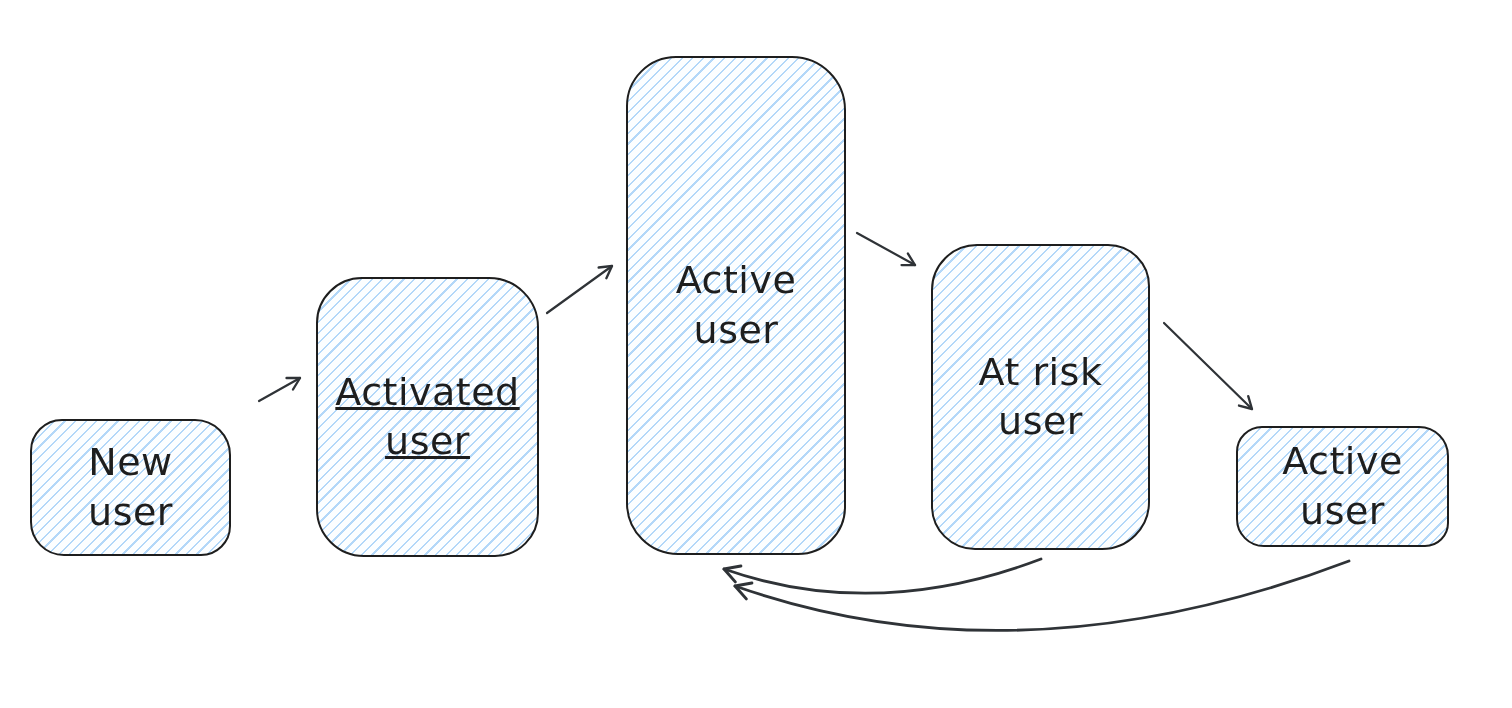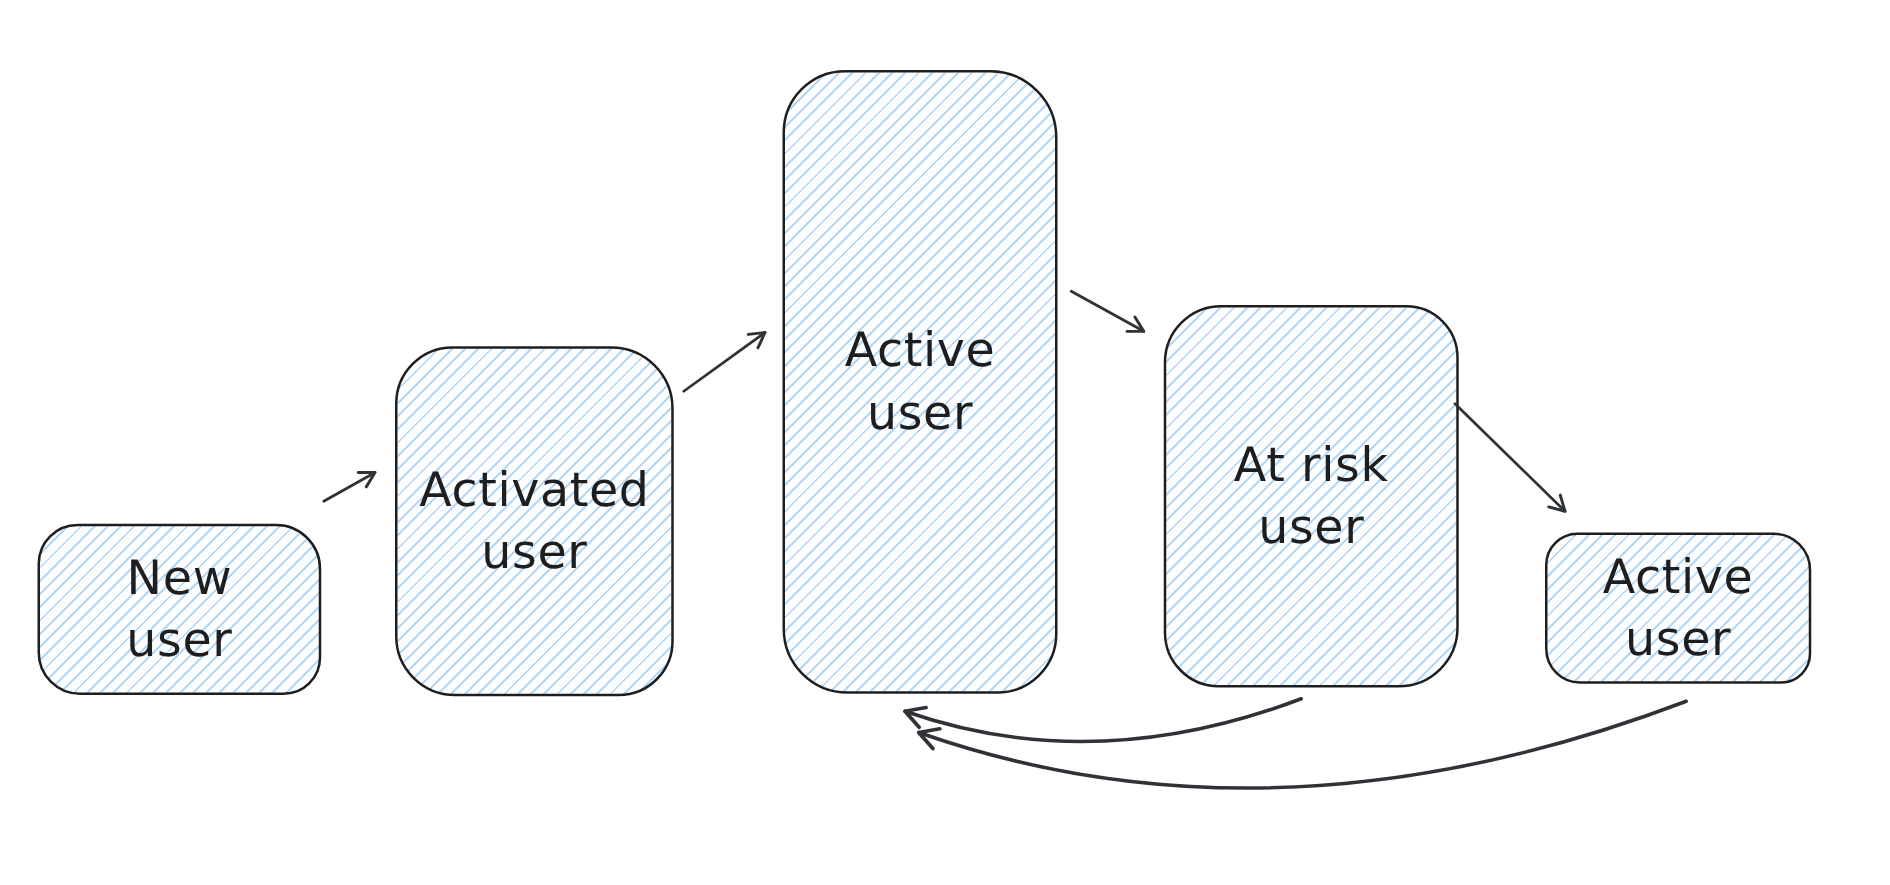--- a/index.html
+++ b/index.html
@@ -34,33 +34,34 @@
     color: #1e1e1e;
   }
   .node .label {
     font-size: 38px;
     line-height: 1.3;
     letter-spacing: 0.5px;
     padding: 0 30px;
   }
   
   #node-new-user {
-    left: 30px; top: 419px; width: 227px; height: 137px;
+    left: 30px; top: 419px; width: 201px; height: 137px;
     border-radius: 32px 36px 30px 34px;
   }
   #node-activated-user {
     left: 316px; top: 277px; width: 223px; height: 280px;
     border-radius: 46px 50px 44px 48px;
+    text-decoration: underline;
   }
   #node-active-user {
     left: 626px; top: 56px; width: 220px; height: 499px;
     border-radius: 50px 54px 48px 52px;
   }
   #node-at-risk-user {
-    left: 931px; top: 244px; width: 236px; height: 306px;
+    left: 931px; top: 244px; width: 219px; height: 306px;
     border-radius: 46px 42px 48px 44px;
   }
   #node-dormant-user {
     left: 1236px; top: 426px; width: 213px; height: 121px;
     border-radius: 26px 30px 24px 28px;
   }
   #edges-overlay {
     position: absolute;
     left: 0; top: 0;
     width: 1512px;

